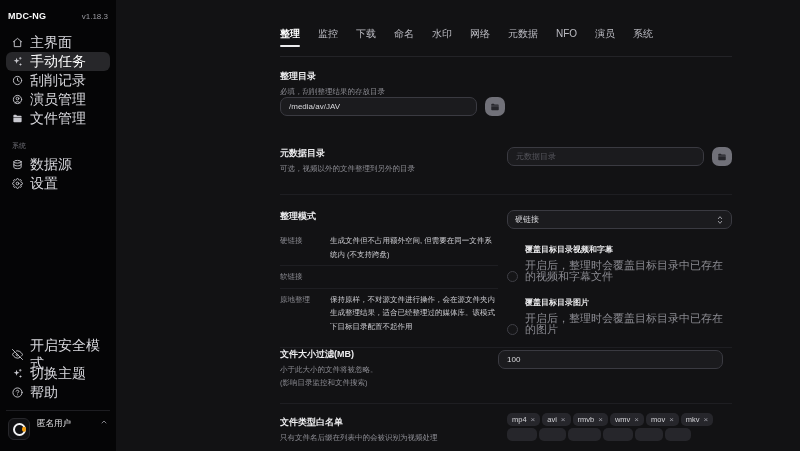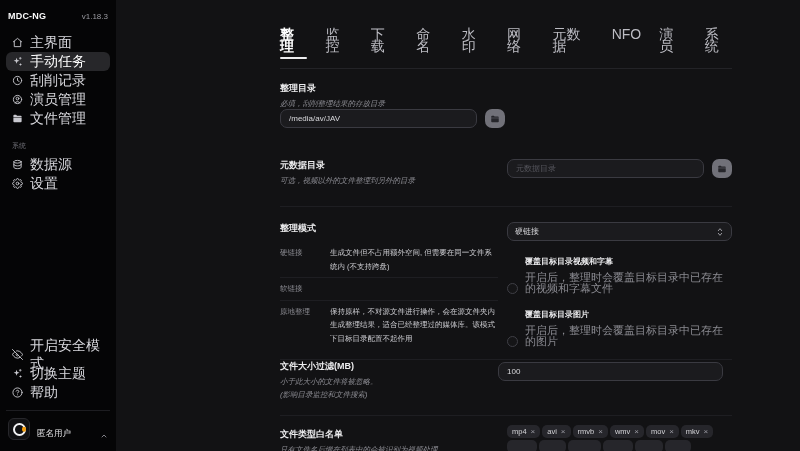--- a/index.html
+++ b/index.html
@@ -24,53 +24,53 @@
   .sb-item {
     display:flex; align-items:center; gap:7px;
     padding:3.5px 6px; border-radius:6px;
     font-size:14px; color:#d9d9de; height:19px; cursor:default;
   }
   .sb-item.active { background:#27272a; color:#ffffff; }
   .sb-item .ic { width:11px; height:11px; color:#c9c9cf; flex-shrink:0; }
   .sb-section { font-size:7px; color:#6f6f76; margin:13px 6px 4px 6px; }
   .sb-bottom { margin-top:auto; }
   .sb-user-divider { border-top:1px solid #1d1d21; margin:8px 0 0 0; }
-  .sb-user { display:flex; align-items:flex-end; gap:7px; padding:7px 2px 2px 2px; }
+  .sb-user { display:flex; align-items:flex-start; gap:7px; padding:7px 2px 2px 2px; }
   .avatar {
     width:22px; height:22px; border-radius:6px; background:#111113;
     border:1px solid #27272b; display:flex; align-items:center; justify-content:center;
     position:relative; flex-shrink:0;
   }
   .avatar-logo { width:13px; height:13px; border-radius:50%; border:2.5px solid #f4f4f5; position:relative; }
   .avatar-logo::after {
     content:""; position:absolute; right:-2.5px; top:50%; transform:translateY(-50%);
     width:4.5px; height:4.5px; border-radius:50%; background:#f59e0b;
   }
   .sb-user-name { font-size:8.5px; color:#e8e8ea; }
   .sb-user-chevron { margin-left:auto; color:#9a9aa0; }
 
   
   .main { flex:1; padding-left:164px; }
   .content { width:452px; }
 
   .tabbar { margin-top:28px; display:flex; gap:18px; border-bottom:1px solid #232327; padding-bottom:16px; }
-  .tab { font-size:14px; color:#bcbcc3; position:relative; cursor:default; line-height:12px; }
+  .tab { font-size:10px; color:#bcbcc3; position:relative; cursor:default; line-height:12px; }
   .tab.active { color:#ffffff; font-weight:bold; }
   .tab.active::after {
     content:""; position:absolute; left:0; right:0; bottom:-7px;
     height:2px; background:#ececee; border-radius:2px;
   }
 
   .form-row { display:flex; justify-content:space-between; }
   .row-1 { margin-top:13px;flex-direction:column; }
   .row-2 { margin-top:31px; }
   .info { width:218px; }
   .ctrl { width:225px; }
   .f-title { font-size:9px; font-weight:bold; color:#ececee; line-height:12px; }
-  .f-desc { font-size:7.5px; color:#8b8b92; margin-top:4px; line-height:11px;font-style:italic; }
+  .f-desc { font-size:7.5px; color:#8b8b92; margin-top:4px; line-height:11px; }
 
   .input-group { display:flex; gap:8px; align-items:flex-start; }
   .text-input {
     flex:1; height:19px; background:#1b1b1e; border:1px solid #3a3a41; border-radius:7px;
     color:#d8d8dc; font-size:8px; padding:0 8px; outline:none; width:100%;
     font-family:"Liberation Sans","DejaVu Sans",sans-serif;
   }
   .text-input::placeholder { color:#55555c; }
   .folder-btn {
     width:20px; height:19px; border-radius:7px; background:#717179; border:none;

